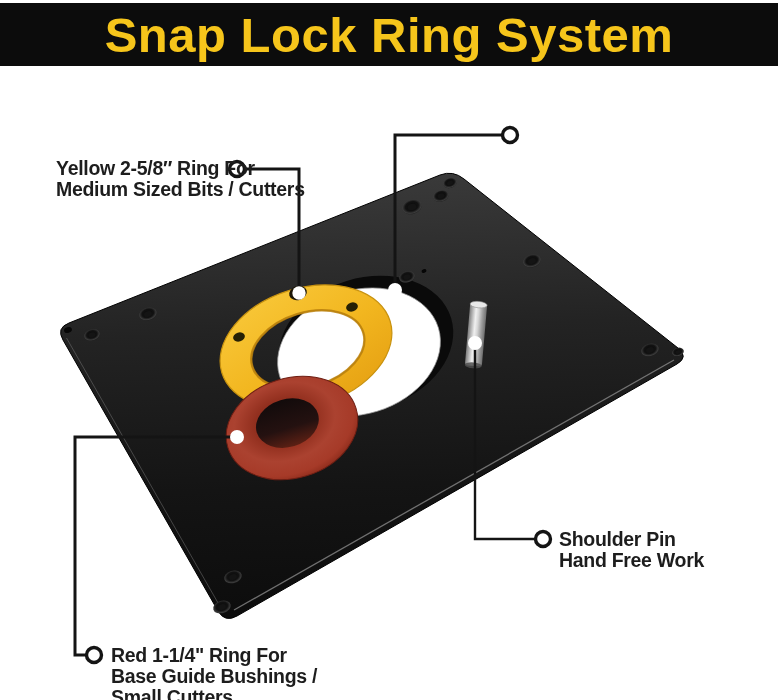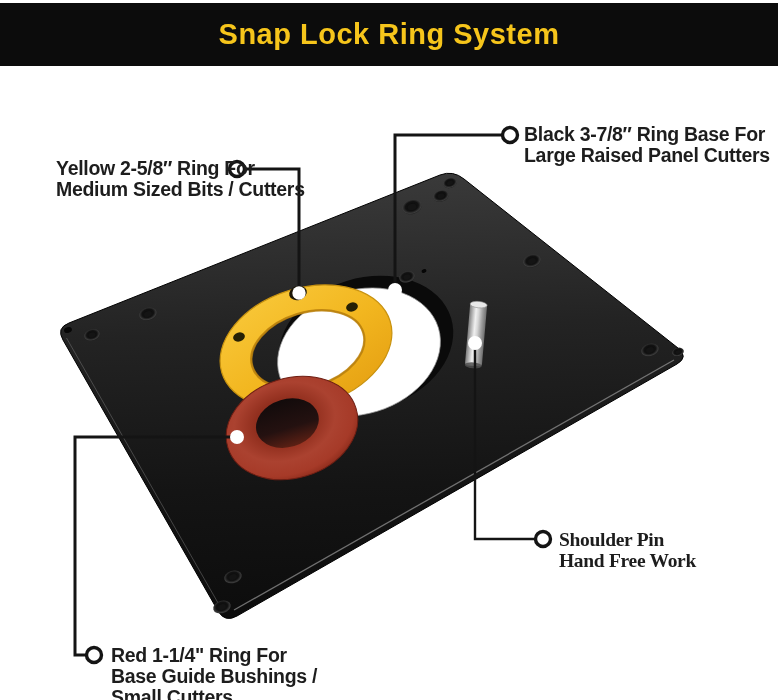--- a/index.html
+++ b/index.html
@@ -7,34 +7,34 @@
     position:relative;width:778px;height:700px;overflow:hidden;
     background:var(--page-bg,#ffffff);
     font-family:"Liberation Sans",sans-serif;
   }
   .banner{
     position:absolute;left:0;top:3px;width:778px;height:63px;
     background:var(--banner-bg,#0c0c0c);
     display:flex;align-items:center;justify-content:center;
   }
   .banner h1{
-    margin:0;font-size:29px;font-weight:700;letter-spacing:.5px;
+    margin:0;font-size:49px;font-weight:700;letter-spacing:.5px;
     color:var(--banner-fg,#f6c51b);
     font-family:"Liberation Sans",sans-serif;
   }
   svg.figure{position:absolute;left:0;top:0;width:778px;height:700px;}
   .callout{
     position:absolute;
     font-size:19.5px;line-height:21px;font-weight:700;
     letter-spacing:-0.3px;color:var(--label-fg,#1d1d1d);
     white-space:nowrap;
   }
   .co-yellow{left:44px;top:158px;margin-left:12px;}
   .co-black{left:524px;top:124px;}
-  .co-pin{left:559px;top:529px;font-family:Liberation Serif, serif;}
+  .co-pin{left:559px;top:529px;}
   .co-red{left:111px;top:645px;}
   
   .leader{stroke:var(--leader,#141414);fill:none;}
   .marker{fill:var(--marker-dot,#ffffff);}
   .callout-ring{fill:#ffffff;stroke:var(--leader,#141414);stroke-width:3.4px;}
 </style>
 </head>
 <body>
 
 <div class="stage">
@@ -190,24 +190,20 @@
 
   <header class="banner">
     <h1>Snap Lock Ring System</h1>
   </header>
 
   <div class="callout co-yellow">
     <div>Yellow 2-5/8″ Ring For</div>
     <div>Medium Sized Bits / Cutters</div>
   </div>
 
-  <div class="callout co-black">
-    <div>Black 3-7/8″ Ring Base For</div>
-    <div>Large Raised Panel Cutters</div>
-  </div>
 
   <div class="callout co-pin">
     <div>Shoulder Pin</div>
     <div>Hand Free Work</div>
   </div>
 
   <div class="callout co-red">
     <div>Red 1-1/4" Ring For</div>
     <div>Base Guide Bushings /</div>
     <div>Small Cutters</div>

